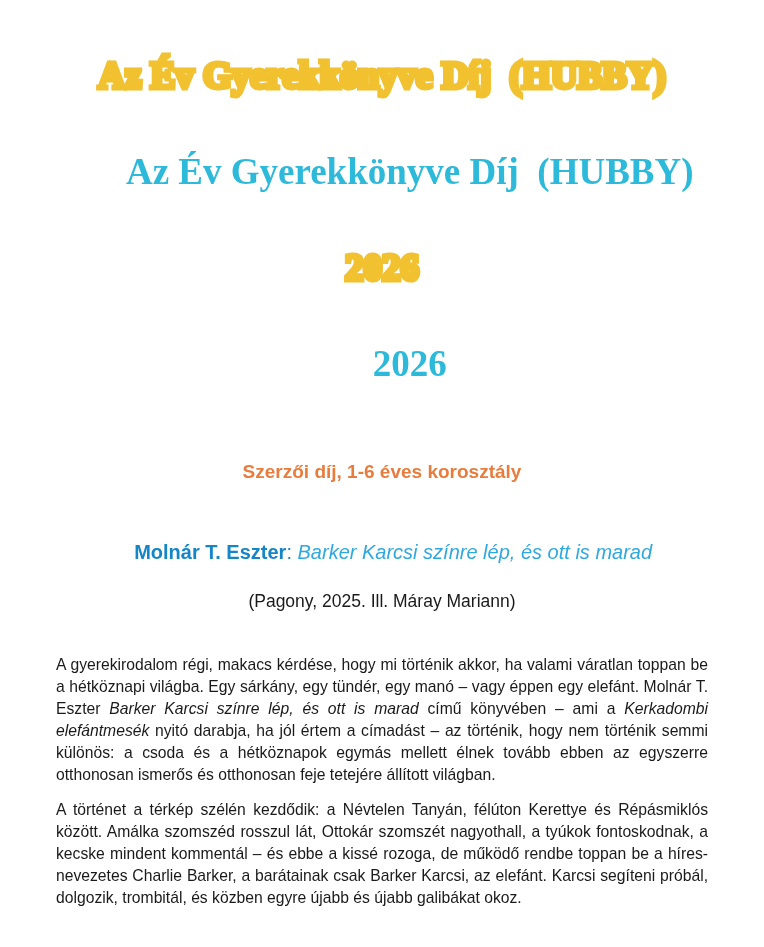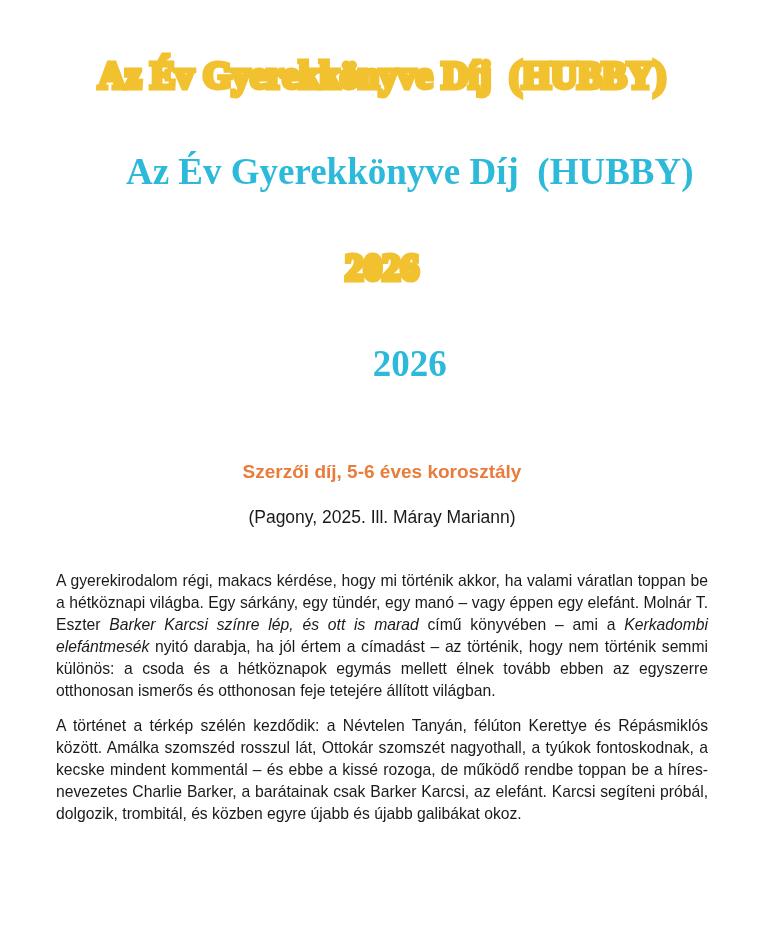--- a/index.html
+++ b/index.html
@@ -32,21 +32,21 @@
     font-weight:700;font-size:19px;line-height:24px;
   }
   .book-line{
     margin-top:31px;text-align:center;
     font-size:20px;line-height:25px;white-space:pre-wrap;
   }
   .author{color:var(--author-blue,#1486C8);font-weight:700;}
   .sep{color:var(--author-blue,#1486C8);font-weight:400;}
   .booktitle{color:var(--book-title-blue,#2EA9E0);font-style:italic;font-weight:400;}
   .publisher{
-    margin-top:22px;text-align:center;
+    text-align:center;
     font-size:17.5px;line-height:22px;color:#1a1a1a;
   }
   .body{
     margin-top:42px;
     font-size:15.7px;line-height:22px;
     text-align:justify;text-justify:inter-word;
   }
   .body p{margin:0 0 13px 0;}
   .body em{font-style:italic;}
 </style>
@@ -59,22 +59,25 @@
     <div class="title-line">
       <span class="t-stroke" aria-hidden="true">Az Év Gyerekkönyve Díj  (HUBBY)</span>
       <span class="t-fill">Az Év Gyerekkönyve Díj  (HUBBY)</span>
     </div>
     <div class="title-line">
       <span class="t-stroke" aria-hidden="true">2026</span>
       <span class="t-fill">2026</span>
     </div>
   </div>
 
-  <div class="subtitle">Szerzői díj, 5-6 éves korosztály</div>
+  <div class="subtitle">Szerzői díj, 1-6 éves korosztály</div>
 
+  <div class="book-line">
+    <span class="author">Molnár T. Eszter</span><span class="sep">: </span><span class="booktitle">Barker Karcsi színre lép, és ott is marad</span>
+  </div>
 
   <div class="publisher">(Pagony, 2025. Ill. Máray Mariann)</div>
 
   <div class="body">
     <p><span>A gyerekirodalom régi, makacs kérdése, hogy mi történik akkor, ha valami váratlan toppan be a hétköznapi világba. Egy sárkány, egy tündér, egy manó – vagy éppen egy elefánt. Molnár T. Eszter </span><em>Barker Karcsi színre lép, és ott is marad</em><span> című könyvében – ami a </span><em>Kerkadombi elefántmesék</em><span> nyitó darabja, ha jól értem a címadást – az történik, hogy nem történik semmi különös: a csoda és a hétköznapok egymás mellett élnek tovább ebben az egyszerre otthonosan ismerős és otthonosan feje tetejére állított világban.</span></p>
     <p><span>A történet a térkép szélén kezdődik: a Névtelen Tanyán, félúton Kerettye és Répásmiklós között. Amálka szomszéd rosszul lát, Ottokár szomszét nagyothall, a tyúkok fontoskodnak, a kecske mindent kommentál – és ebbe a kissé rozoga, de működő rendbe toppan be a híres-nevezetes Charlie Barker, a barátainak csak Barker Karcsi, az elefánt. Karcsi segíteni próbál, dolgozik, trombitál, és közben egyre újabb és újabb galibákat okoz.</span></p>
 
   </div>
 
 </div>

